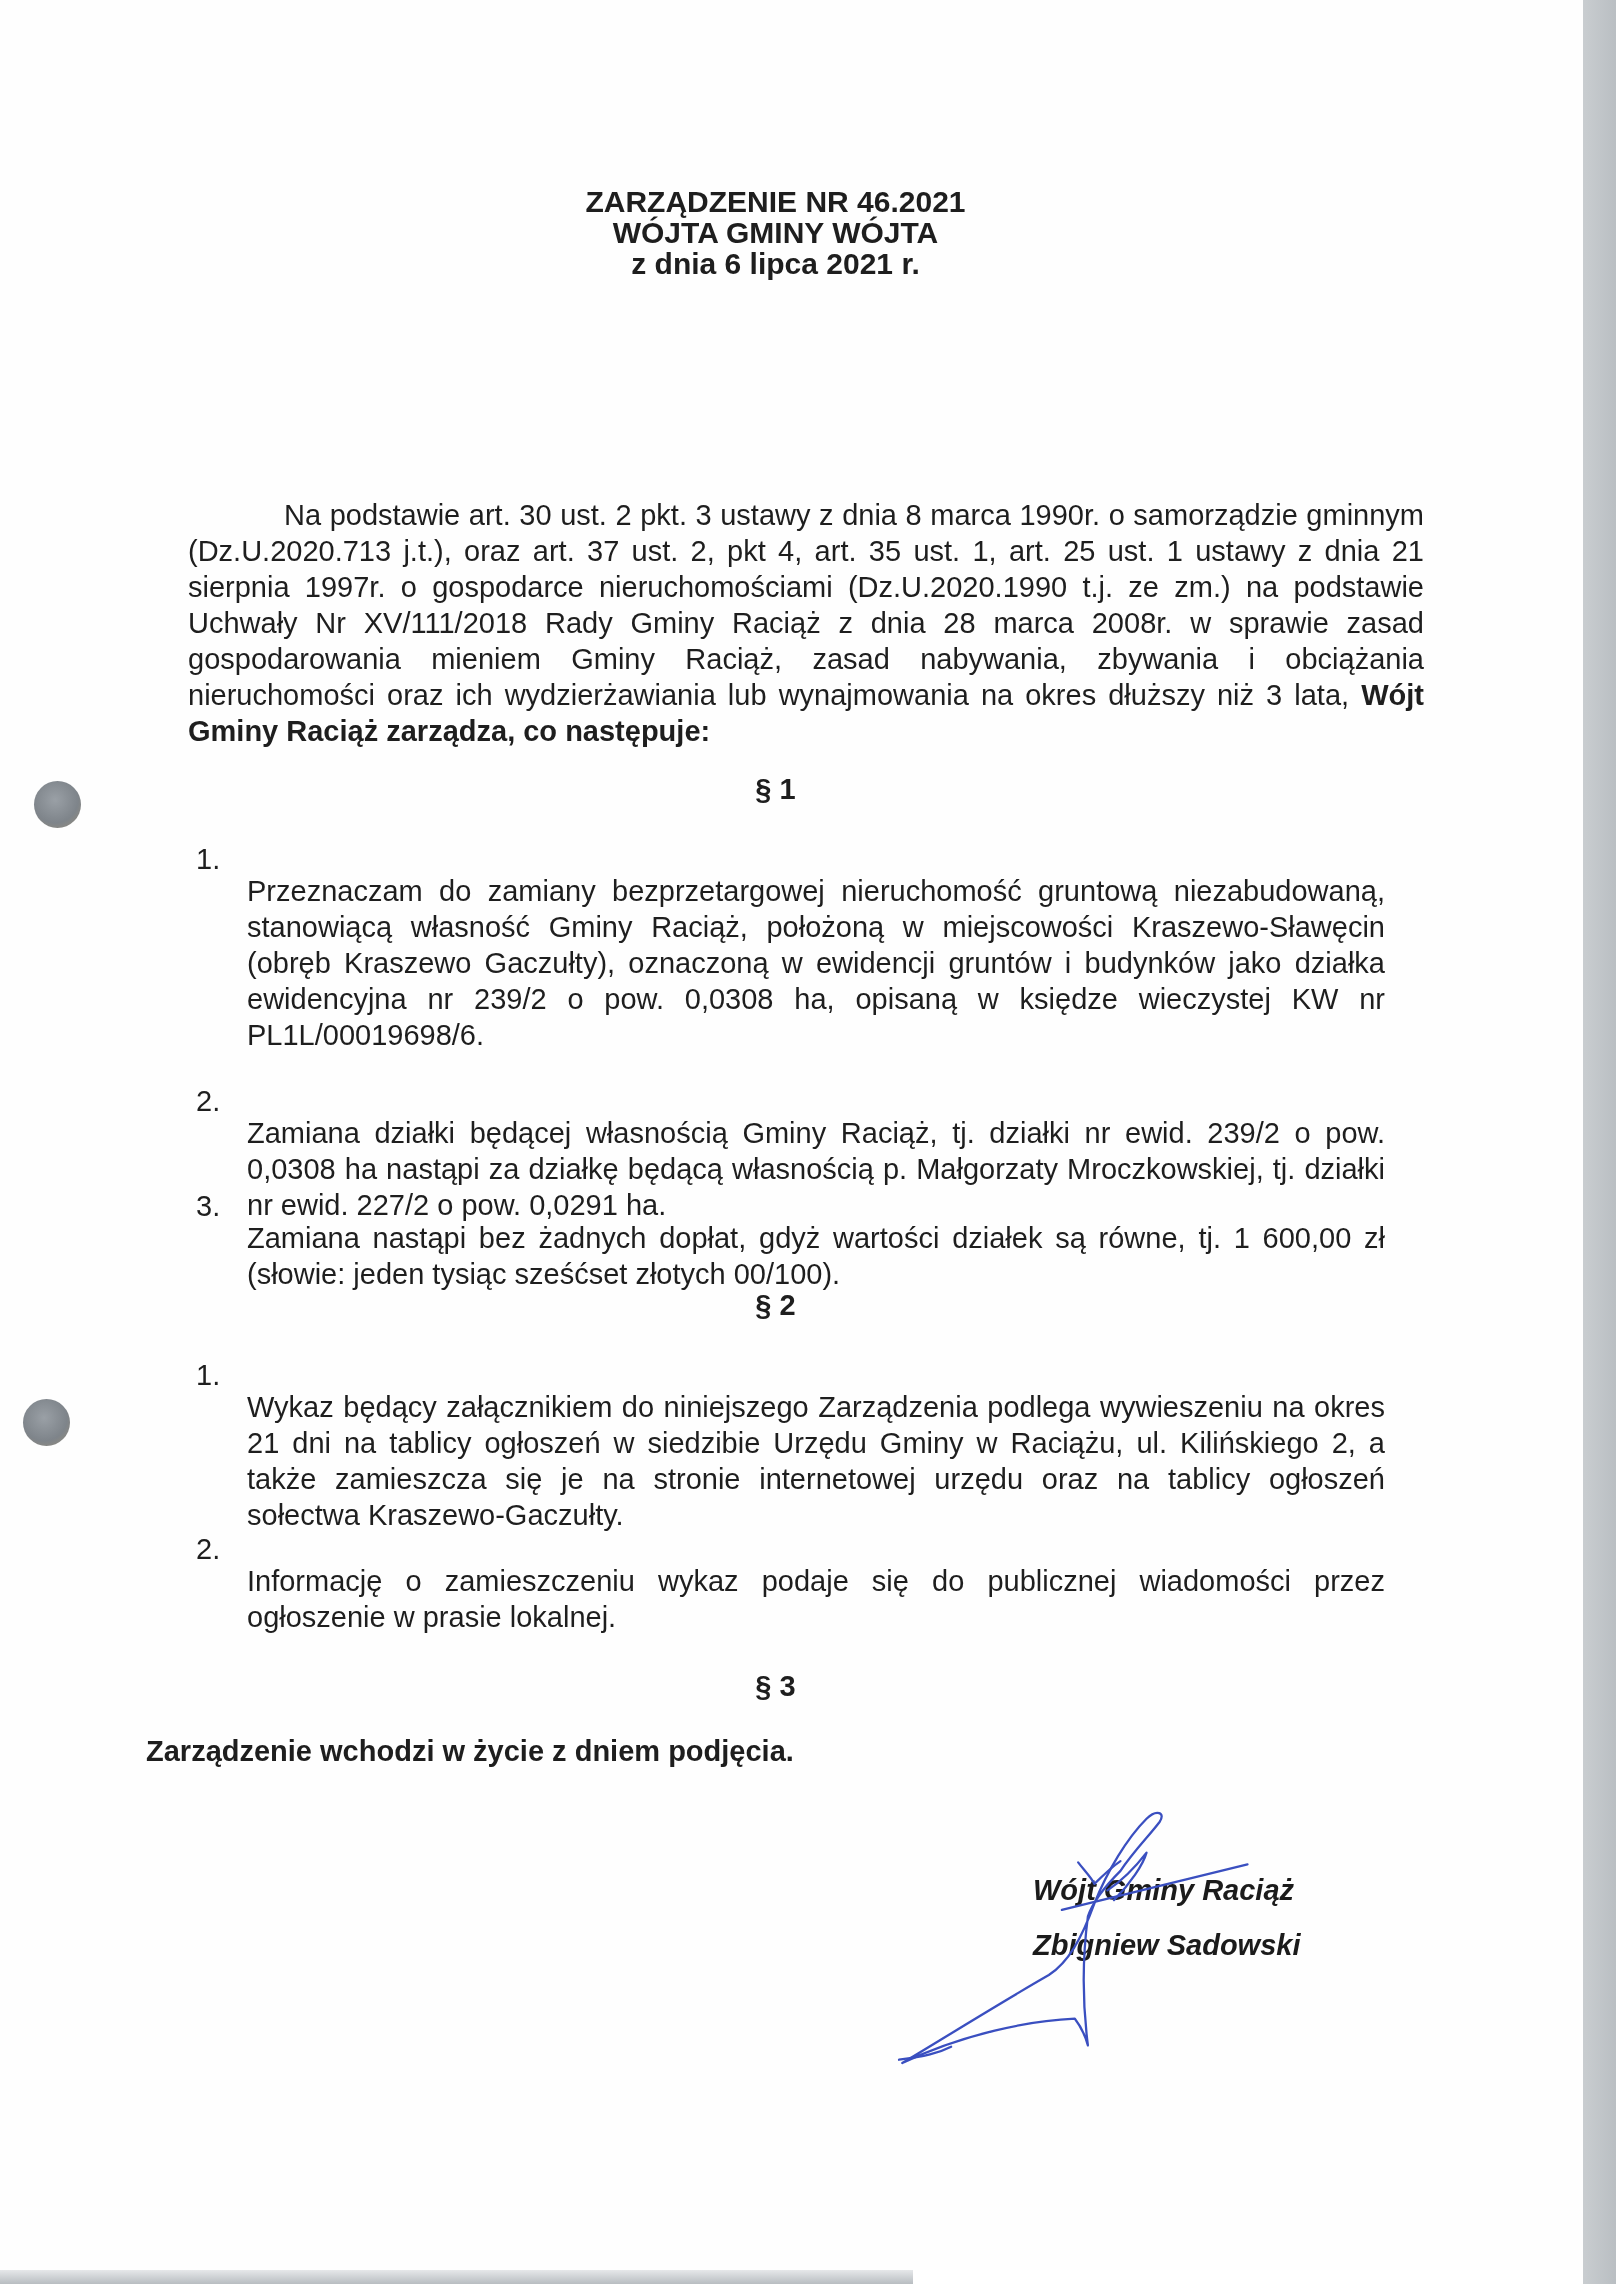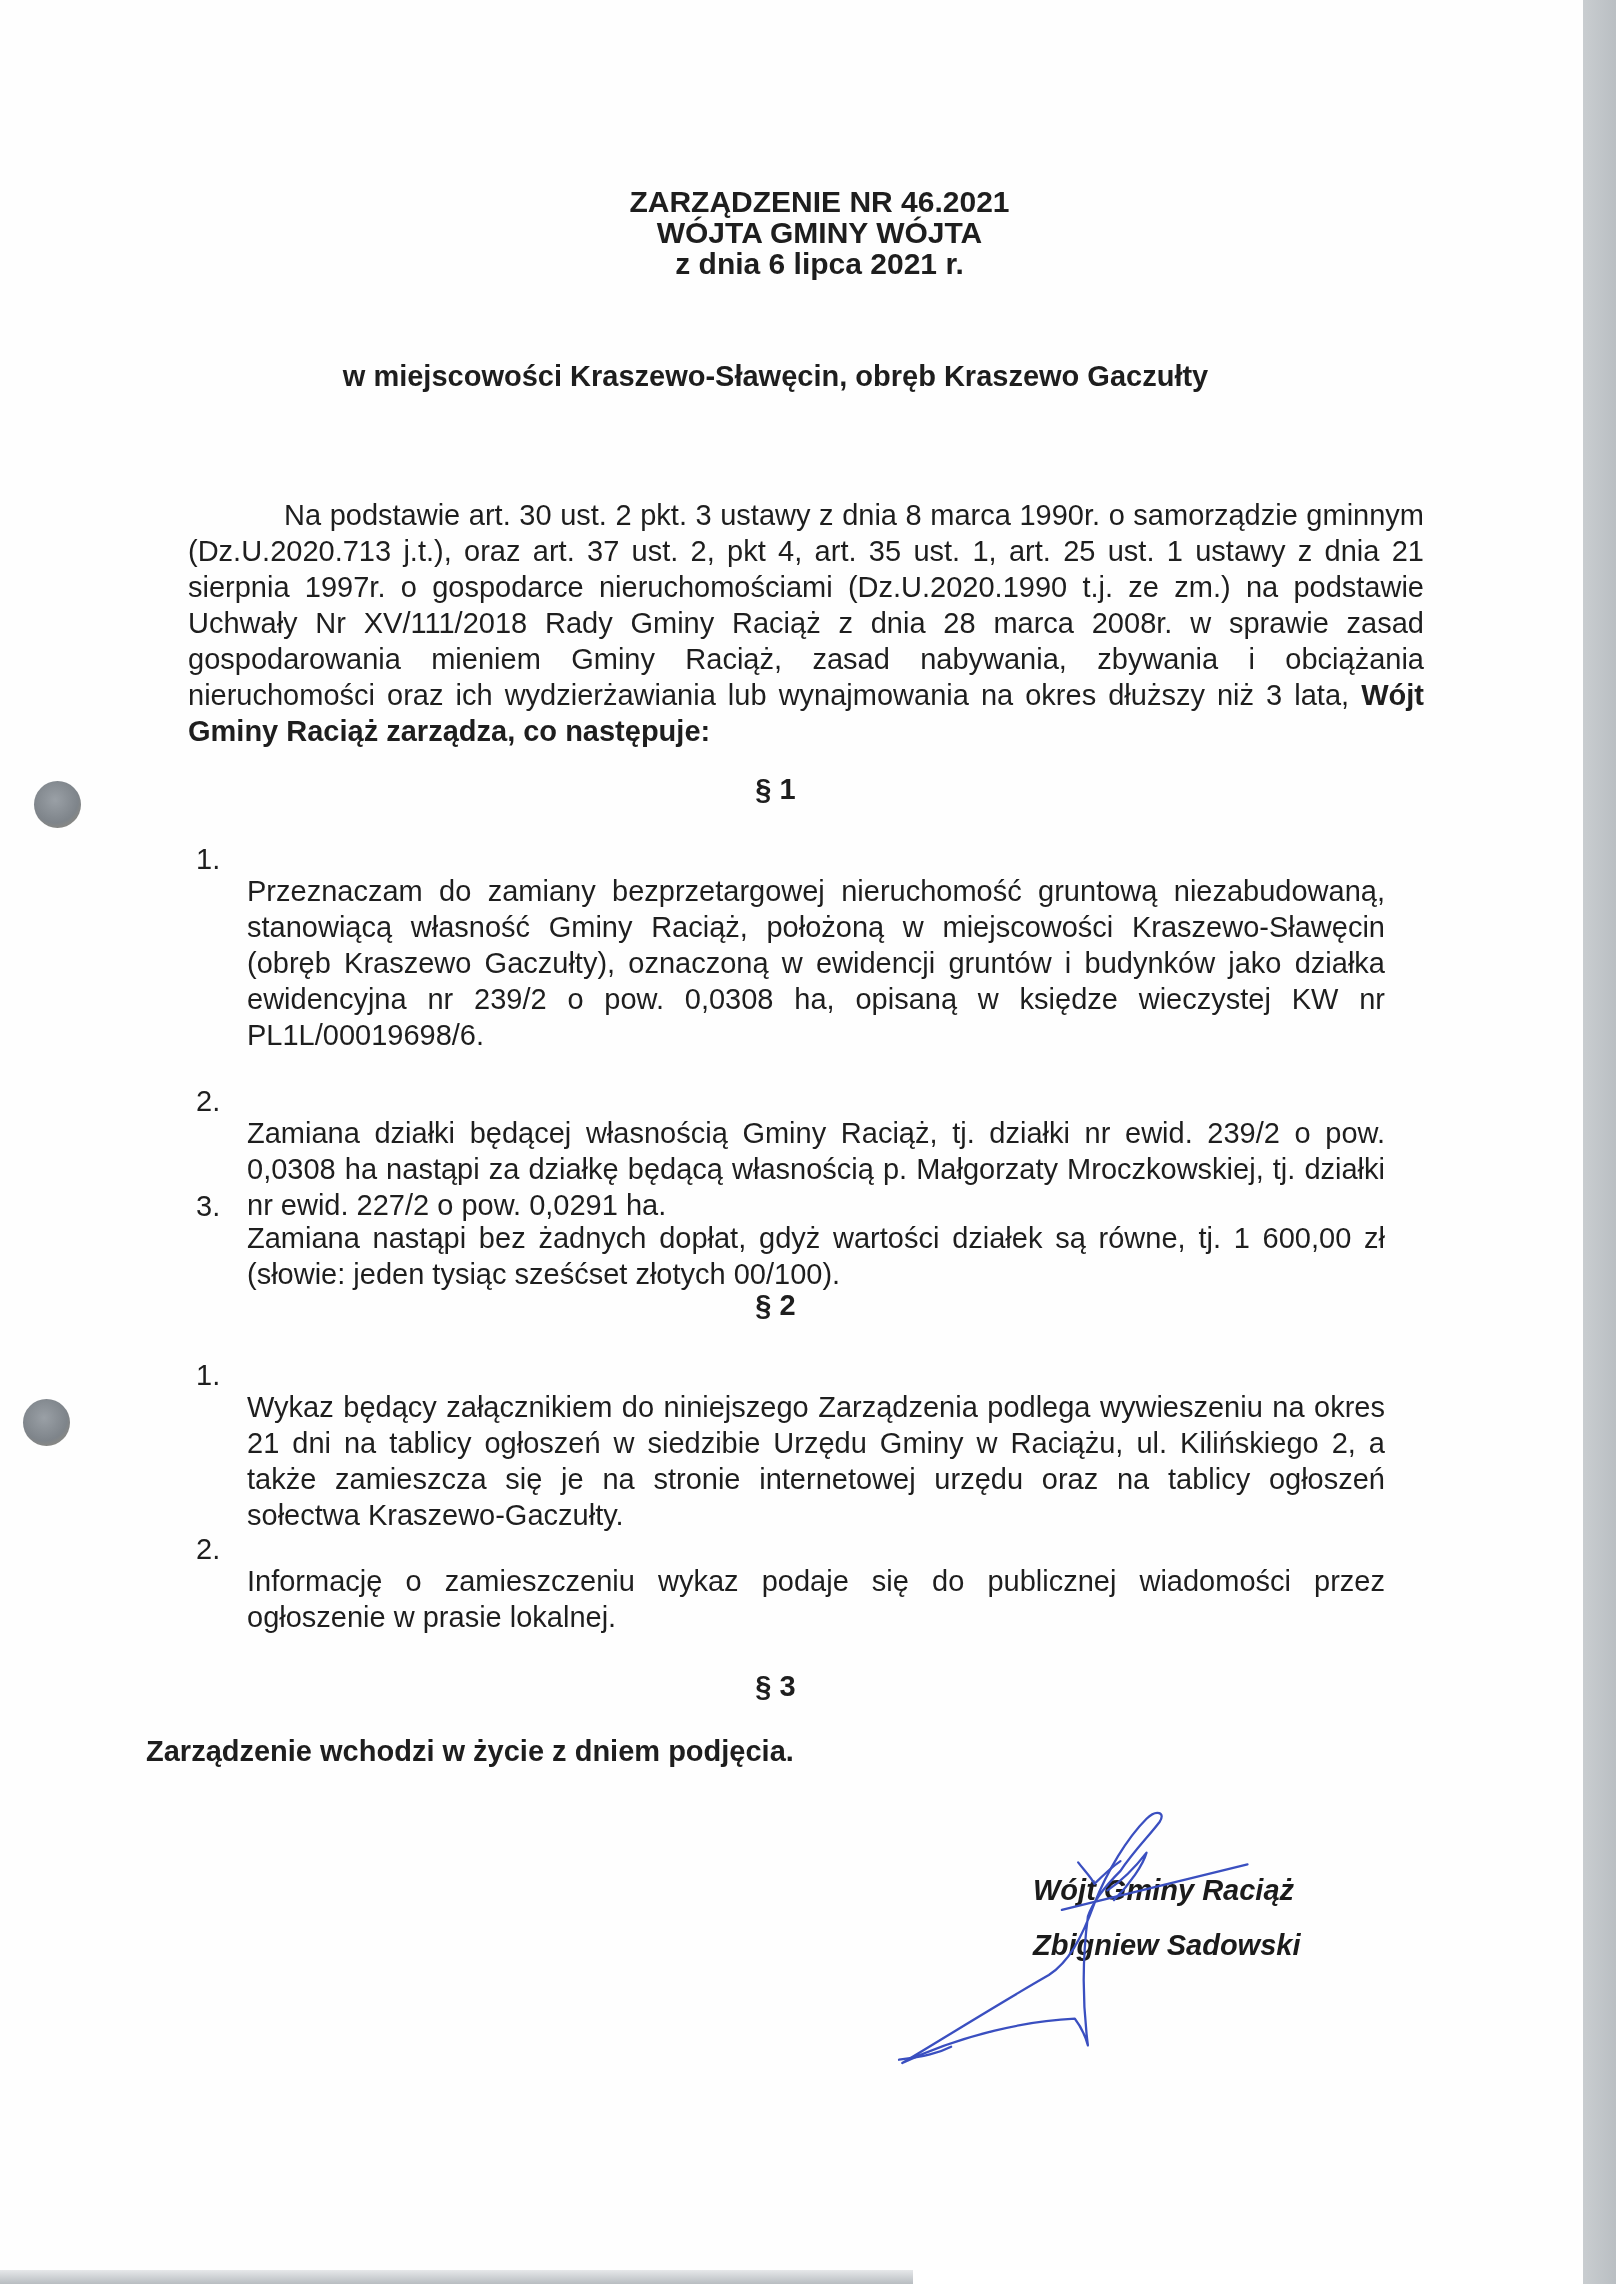--- a/index.html
+++ b/index.html
@@ -36,28 +36,27 @@
 </style>
 </head>
 <body>
 
 <div class="page"></div>
 <div class="edge-right"></div>
 <div class="edge-bottom"></div>
 <div class="hole" style="left:34px; top:781px; width:47px; height:47px;"></div>
 <div class="hole" style="left:23px; top:1399px; width:47px; height:47px;"></div>
 
-<div class="center title" style="top:186px;padding-left:44px;">
+<div class="center title" style="top:186px;">
   <div>ZARZĄDZENIE NR 46.2021</div>
   <div>WÓJTA GMINY WÓJTA</div>
   <div>z dnia 6 lipca 2021 r.</div>
 </div>
 
 <div class="center subject" style="top:359px;">
-  <div>w miejscowości Kraszewo-Sławęcin, obręb Kraszewo Gaczułty</div>
 </div>
 
 <div class="preamble text" style="top:497px;">
   <span class="indent"></span><span>Na podstawie art. 30 ust. 2 pkt. 3 ustawy z dnia 8 marca 1990r. o samorządzie gminnym (Dz.U.2020.713 j.t.), oraz art. 37 ust. 2, pkt 4, art. 35 ust. 1, art. 25 ust. 1 ustawy z dnia 21 sierpnia 1997r. o gospodarce nieruchomościami (Dz.U.2020.1990 t.j. ze zm.) na podstawie Uchwały Nr XV/111/2018 Rady Gminy Raciąż z dnia 28 marca 2008r. w sprawie zasad gospodarowania mieniem Gminy Raciąż, zasad nabywania, zbywania i obciążania nieruchomości oraz ich wydzierżawiania lub wynajmowania na okres dłuższy niż 3 lata,</span>
   <span class="bold">Wójt Gminy Raciąż zarządza, co następuje:</span>
 </div>
 
 <div class="section" style="top:773px;">§ 1</div>
 
 <div class="item text" style="top:841px;">

